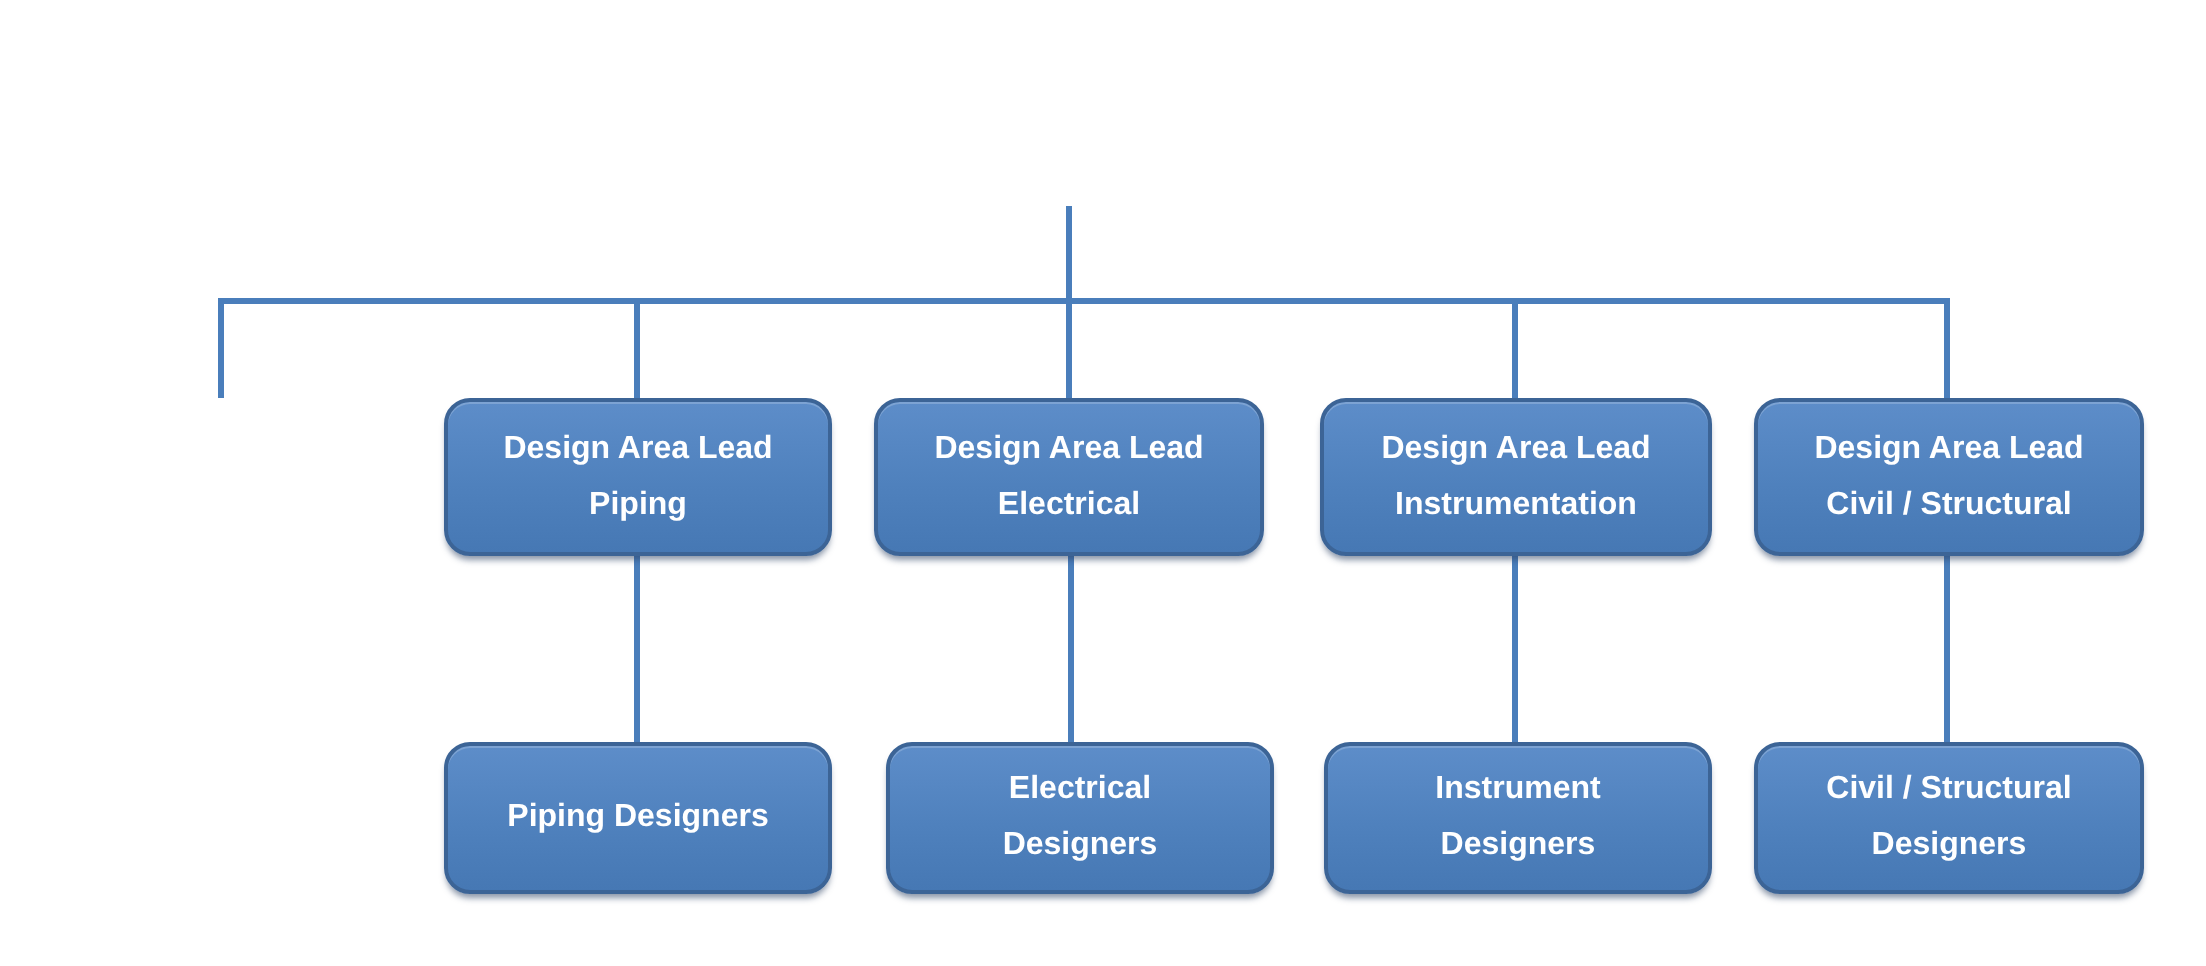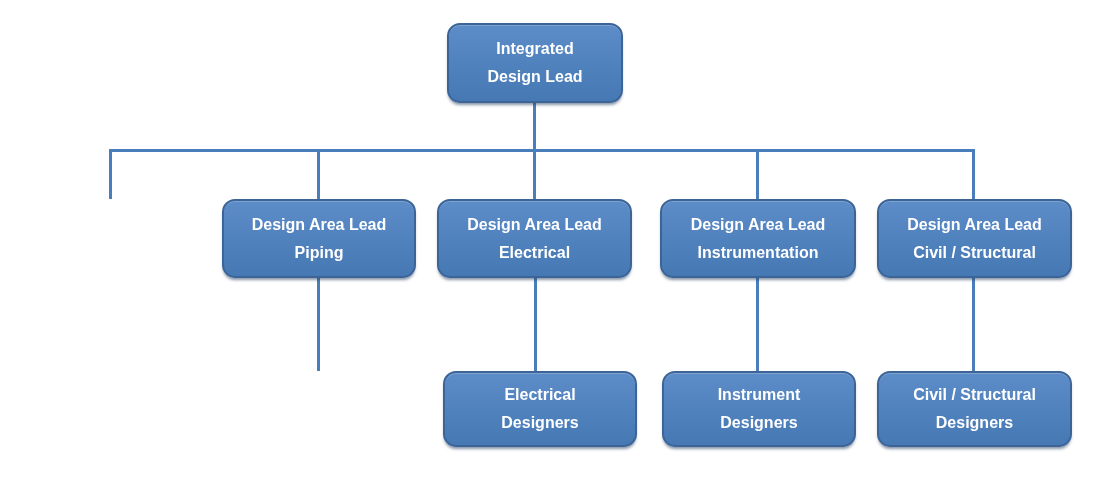--- a/index.html
+++ b/index.html
@@ -76,36 +76,35 @@
   <div class="vline" id="c-drop-cad"></div>
   <div class="vline" id="c-drop-piping"></div>
   <div class="vline" id="c-drop-electrical"></div>
   <div class="vline" id="c-drop-instr"></div>
   <div class="vline" id="c-drop-civil"></div>
   <div class="vline" id="c-link-piping"></div>
   <div class="vline" id="c-link-electrical"></div>
   <div class="vline" id="c-link-instr"></div>
   <div class="vline" id="c-link-civil"></div>
 
-  <div class="node" id="n-root">Integrated
-Design Lead</div>
 
 
   <div class="node" id="n-lead-piping">Design Area Lead
 Piping</div>
 
   <div class="node" id="n-lead-electrical">Design Area Lead
 Electrical</div>
 
   <div class="node" id="n-lead-instr">Design Area Lead
 Instrumentation</div>
 
   <div class="node" id="n-lead-civil">Design Area Lead
 Civil / Structural</div>
 
+  <div class="node" id="n-piping-designers">Piping Designers</div>
 
   <div class="node" id="n-electrical-designers">Electrical
 Designers</div>
 
   <div class="node" id="n-instrument-designers">Instrument
 Designers</div>
 
   <div class="node" id="n-civil-designers">Civil / Structural
 Designers</div>
 

